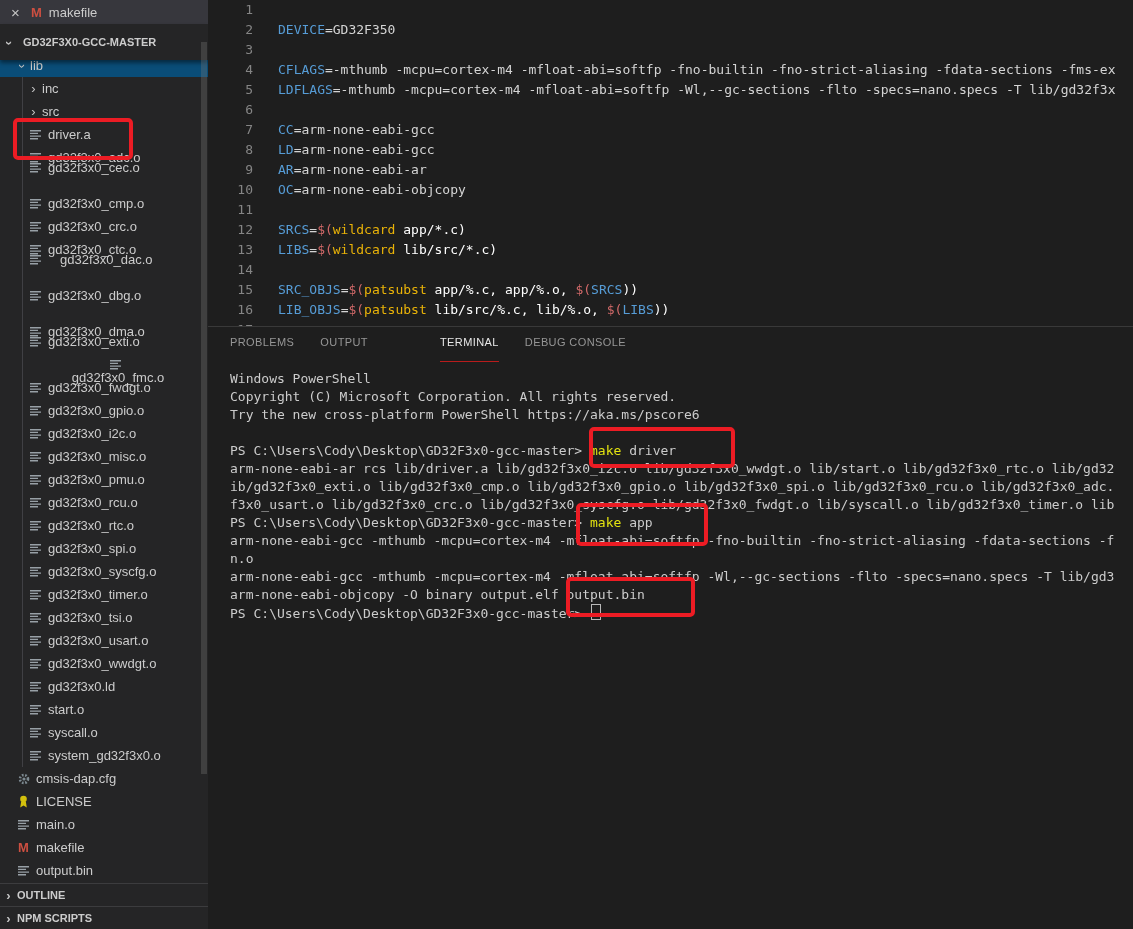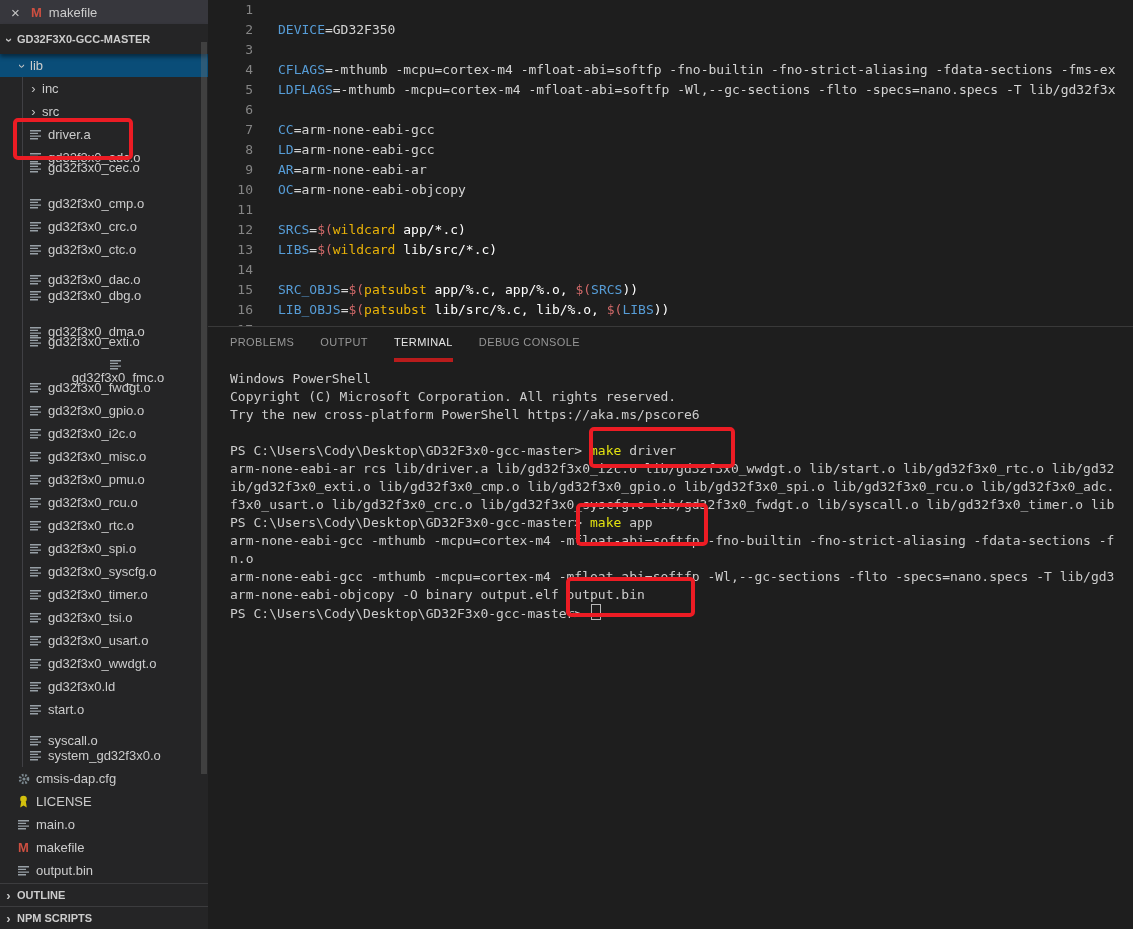--- a/index.html
+++ b/index.html
@@ -5,21 +5,21 @@
   html,body{margin:0;padding:0;background:#1e1e1e;}
   .app{position:relative;width:1133px;height:929px;overflow:hidden;
        font-family:"Liberation Sans","DejaVu Sans",sans-serif;background:#1e1e1e;}
 
   
   .sidebar{position:absolute;left:0;top:0;width:208px;height:929px;background:#252526;overflow:hidden;}
   .open-editor-row{height:24px;background:#37373d;display:flex;align-items:center;
       padding-left:11px;gap:7px;font-size:13px;color:#cccccc;}
   .close-x{color:#c5c5c5;font-size:15px;line-height:15px;width:13px;cursor:pointer;}
   .icon-m{color:#cc4f41;font-weight:bold;font-size:13px;}
-  .root-header{height:30px;display:flex;align-items:center;gap:3px;padding-left:3px;
+  .root-header{height:36px;display:flex;align-items:center;gap:9px;padding-left:3px;
       font-size:11px;font-weight:bold;color:#cccccc;background:#252526;position:relative;z-index:5;
       box-shadow:0 3px 4px rgba(0,0,0,.45);}
   .chev{display:inline-block;width:11px;font-size:13px;color:#c5c5c5;
       transform-origin:50% 55%;text-align:center;}
   .chev.open{transform:rotate(90deg);}
   .tree{position:absolute;top:42px;left:0;right:0;bottom:46px;overflow:hidden;}
   .trow{position:absolute;left:0;right:0;height:23px;display:flex;align-items:center;
       font-size:13px;color:#cccccc;cursor:pointer;white-space:nowrap;}
   .trow.lvl1{padding-left:16px;}
   .trow.lvl2{padding-left:28px;}
@@ -44,21 +44,21 @@
   .c-func{color:#eab308;}
   .c-str{color:#ffffff;}
   .c-dollar{color:#d16969;}
 
   
   .panel{position:absolute;left:208px;top:326px;width:925px;height:603px;background:#1e1e1e;
       border-top:1px solid rgba(128,128,128,.28);}
   .panel-tabs{display:flex;gap:26px;padding:9px 0 0 22px;height:26px;
       font-size:11px;letter-spacing:.4px;color:#969696;}
   .ptab{cursor:pointer;padding-bottom:4px;}
-  .ptab.active{color:#e7e7e7;border-bottom:4px solid #b91c1c;}
+  .ptab.active{color:#e7e7e7;border-bottom:1px solid #b91c1c;margin-left:46px;}
   .terminal{padding:8px 0 0 22px;font-family:"DejaVu Sans Mono","Liberation Mono",monospace;
       font-size:13px;line-height:18px;color:#cccccc;white-space:pre;overflow:hidden;}
   .t-plain{color:#cccccc;}
   .t-cmd{color:#e2e210;}
   .t-cursor{display:inline-block;width:8px;height:14px;border:1px solid #b9b9b9;
       vertical-align:-2px;margin-left:1px;}
 
   
   .anno{position:absolute;border:4px solid #ec1c24;border-radius:5px;z-index:20;pointer-events:none;}
 </style>
@@ -135,21 +135,21 @@
           <span>gd32f3x0_crc.o</span>
         </div>
         <div class="trow lvl2" style="top: 196px;">
           <span class="ficon">
             <svg width="11" height="11" viewBox="0 0 11 11">
               <path d="M0 1.7h11M0 4.4h8M0 7.1h11M0 9.8h8" stroke="#98a0a6" stroke-width="1.4"></path>
             </svg>
           </span>
           <span>gd32f3x0_ctc.o</span>
         </div>
-        <div class="trow lvl2" style="top: 226px;">
+        <div class="trow lvl2" style="top: 206px; gap: 12px;">
           <span class="ficon">
             <svg width="11" height="11" viewBox="0 0 11 11">
               <path d="M0 1.7h11M0 4.4h8M0 7.1h11M0 9.8h8" stroke="#98a0a6" stroke-width="1.4"></path>
             </svg>
           </span>
           <span>gd32f3x0_dac.o</span>
         </div>
         <div class="trow lvl2" style="top: 242px;">
           <span class="ficon">
             <svg width="11" height="11" viewBox="0 0 11 11">
@@ -295,21 +295,21 @@
           <span>gd32f3x0.ld</span>
         </div>
         <div class="trow lvl2" style="top: 656px;">
           <span class="ficon">
             <svg width="11" height="11" viewBox="0 0 11 11">
               <path d="M0 1.7h11M0 4.4h8M0 7.1h11M0 9.8h8" stroke="#98a0a6" stroke-width="1.4"></path>
             </svg>
           </span>
           <span>start.o</span>
         </div>
-        <div class="trow lvl2" style="top: 679px; margin-top: 8px;">
+        <div class="trow lvl2" style="top: 679px;">
           <span class="ficon">
             <svg width="11" height="11" viewBox="0 0 11 11">
               <path d="M0 1.7h11M0 4.4h8M0 7.1h11M0 9.8h8" stroke="#98a0a6" stroke-width="1.4"></path>
             </svg>
           </span>
           <span>syscall.o</span>
         </div>
         <div class="trow lvl2" style="top: 702px;">
           <span class="ficon">
             <svg width="11" height="11" viewBox="0 0 11 11">

